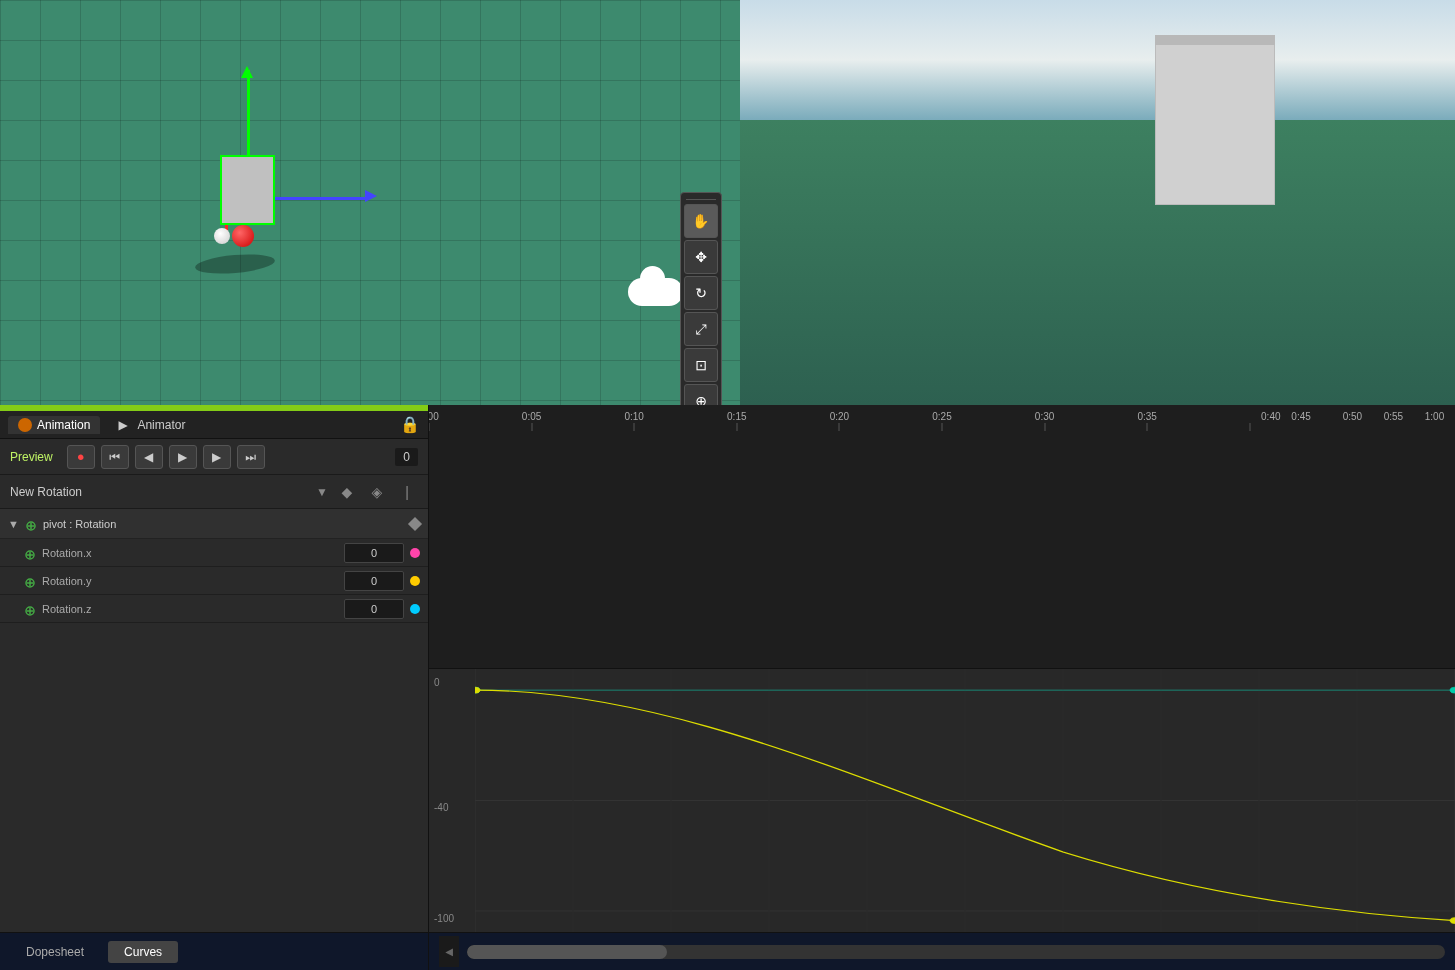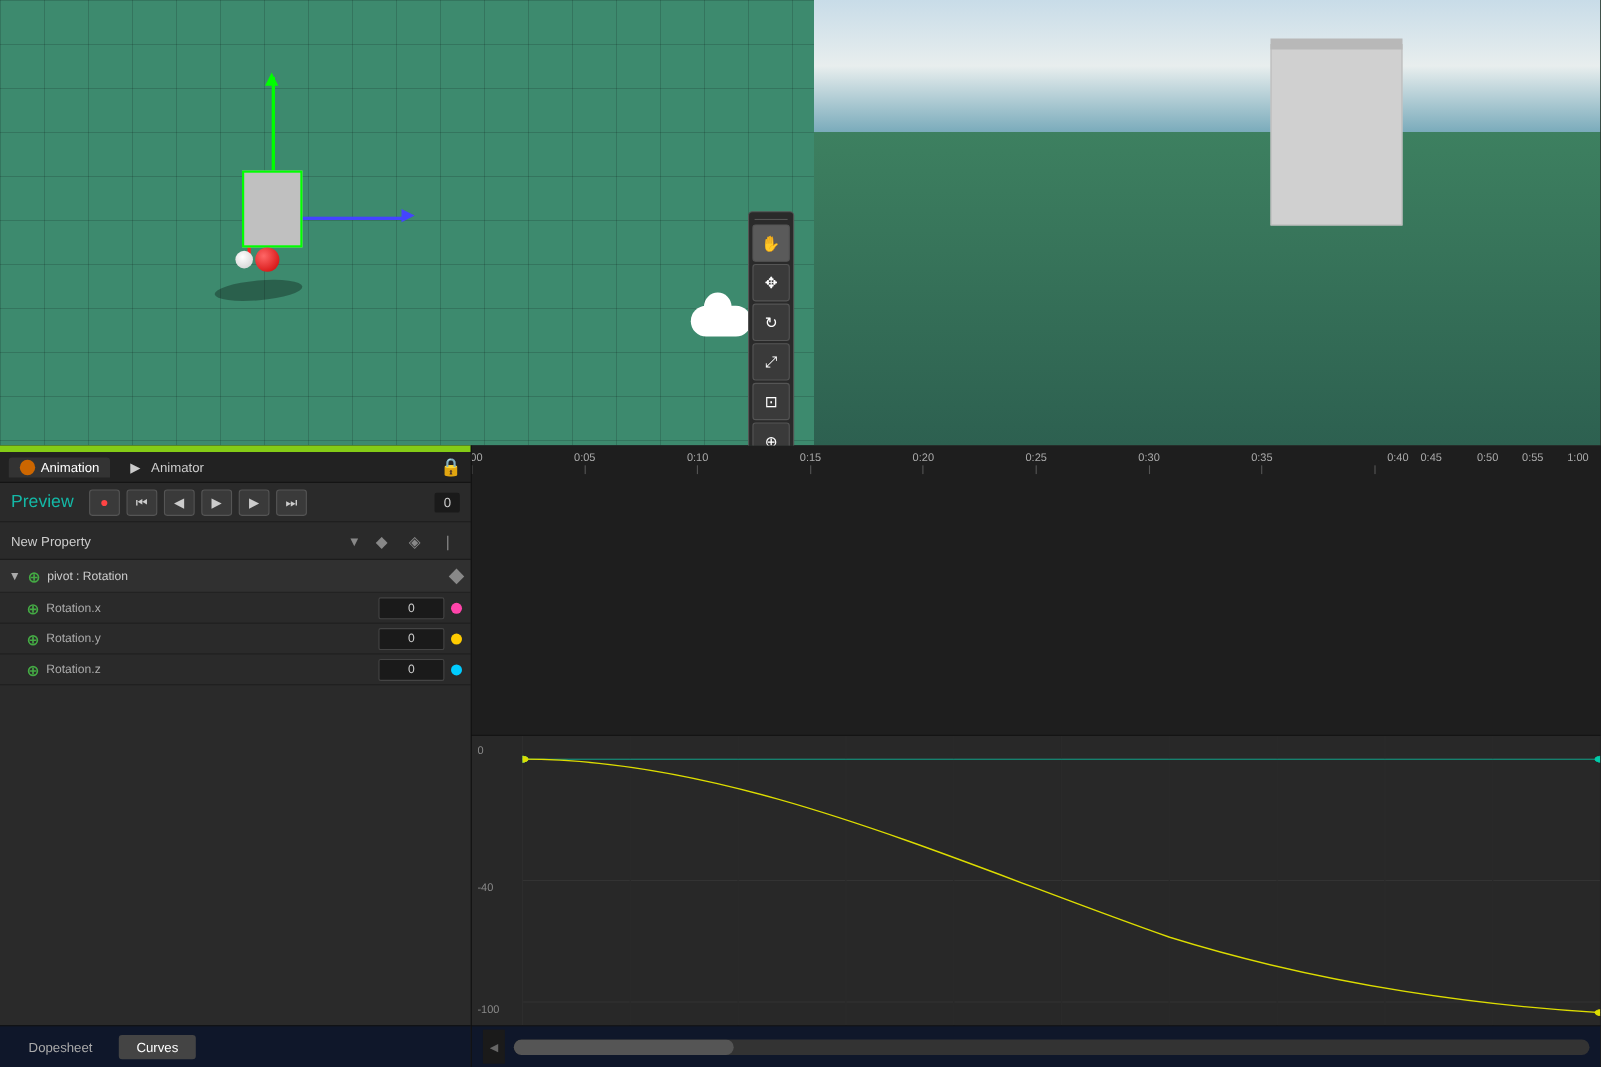--- a/index.html
+++ b/index.html
@@ -261,22 +261,22 @@
       display: flex;
       align-items: center;
       height: 36px;
       background: #2a2a2a;
       padding: 0 10px;
       gap: 6px;
       border-bottom: 1px solid #1a1a1a;
     }
 
     .toolbar-label {
-      color: #14b8a6;
-      font-size: 16px;
+      color: #bef264;
+      font-size: 12px;
       margin-right: 8px;
     }
 
     .toolbar-btn {
       width: 28px;
       height: 24px;
       background: #3a3a3a;
       border: 1px solid #555;
       border-radius: 3px;
       display: flex;
@@ -584,21 +584,21 @@
       <div class="toolbar-btn red">⏺</div>
       <div class="toolbar-btn">⏮</div>
       <div class="toolbar-btn">◀</div>
       <div class="toolbar-btn">▶</div>
       <div class="toolbar-btn">▶</div>
       <div class="toolbar-btn">⏭</div>
       <span class="toolbar-time">0</span>
     </div>
 
     <div class="anim-name-row">
-      <span class="anim-name-label">New Property</span>
+      <span class="anim-name-label">New Rotation</span>
       <span class="anim-name-arrow">▼</span>
       <button class="anim-tool-btn">◆</button>
       <button class="anim-tool-btn">◈</button>
       <button class="anim-tool-btn">|</button>
     </div>
 
     <div class="anim-properties">
       <div class="prop-group-header">
         <span style="color:#aaa; font-size:11px;">▼</span>
         <div style="width:12px;height:12px;display:inline-block;">

